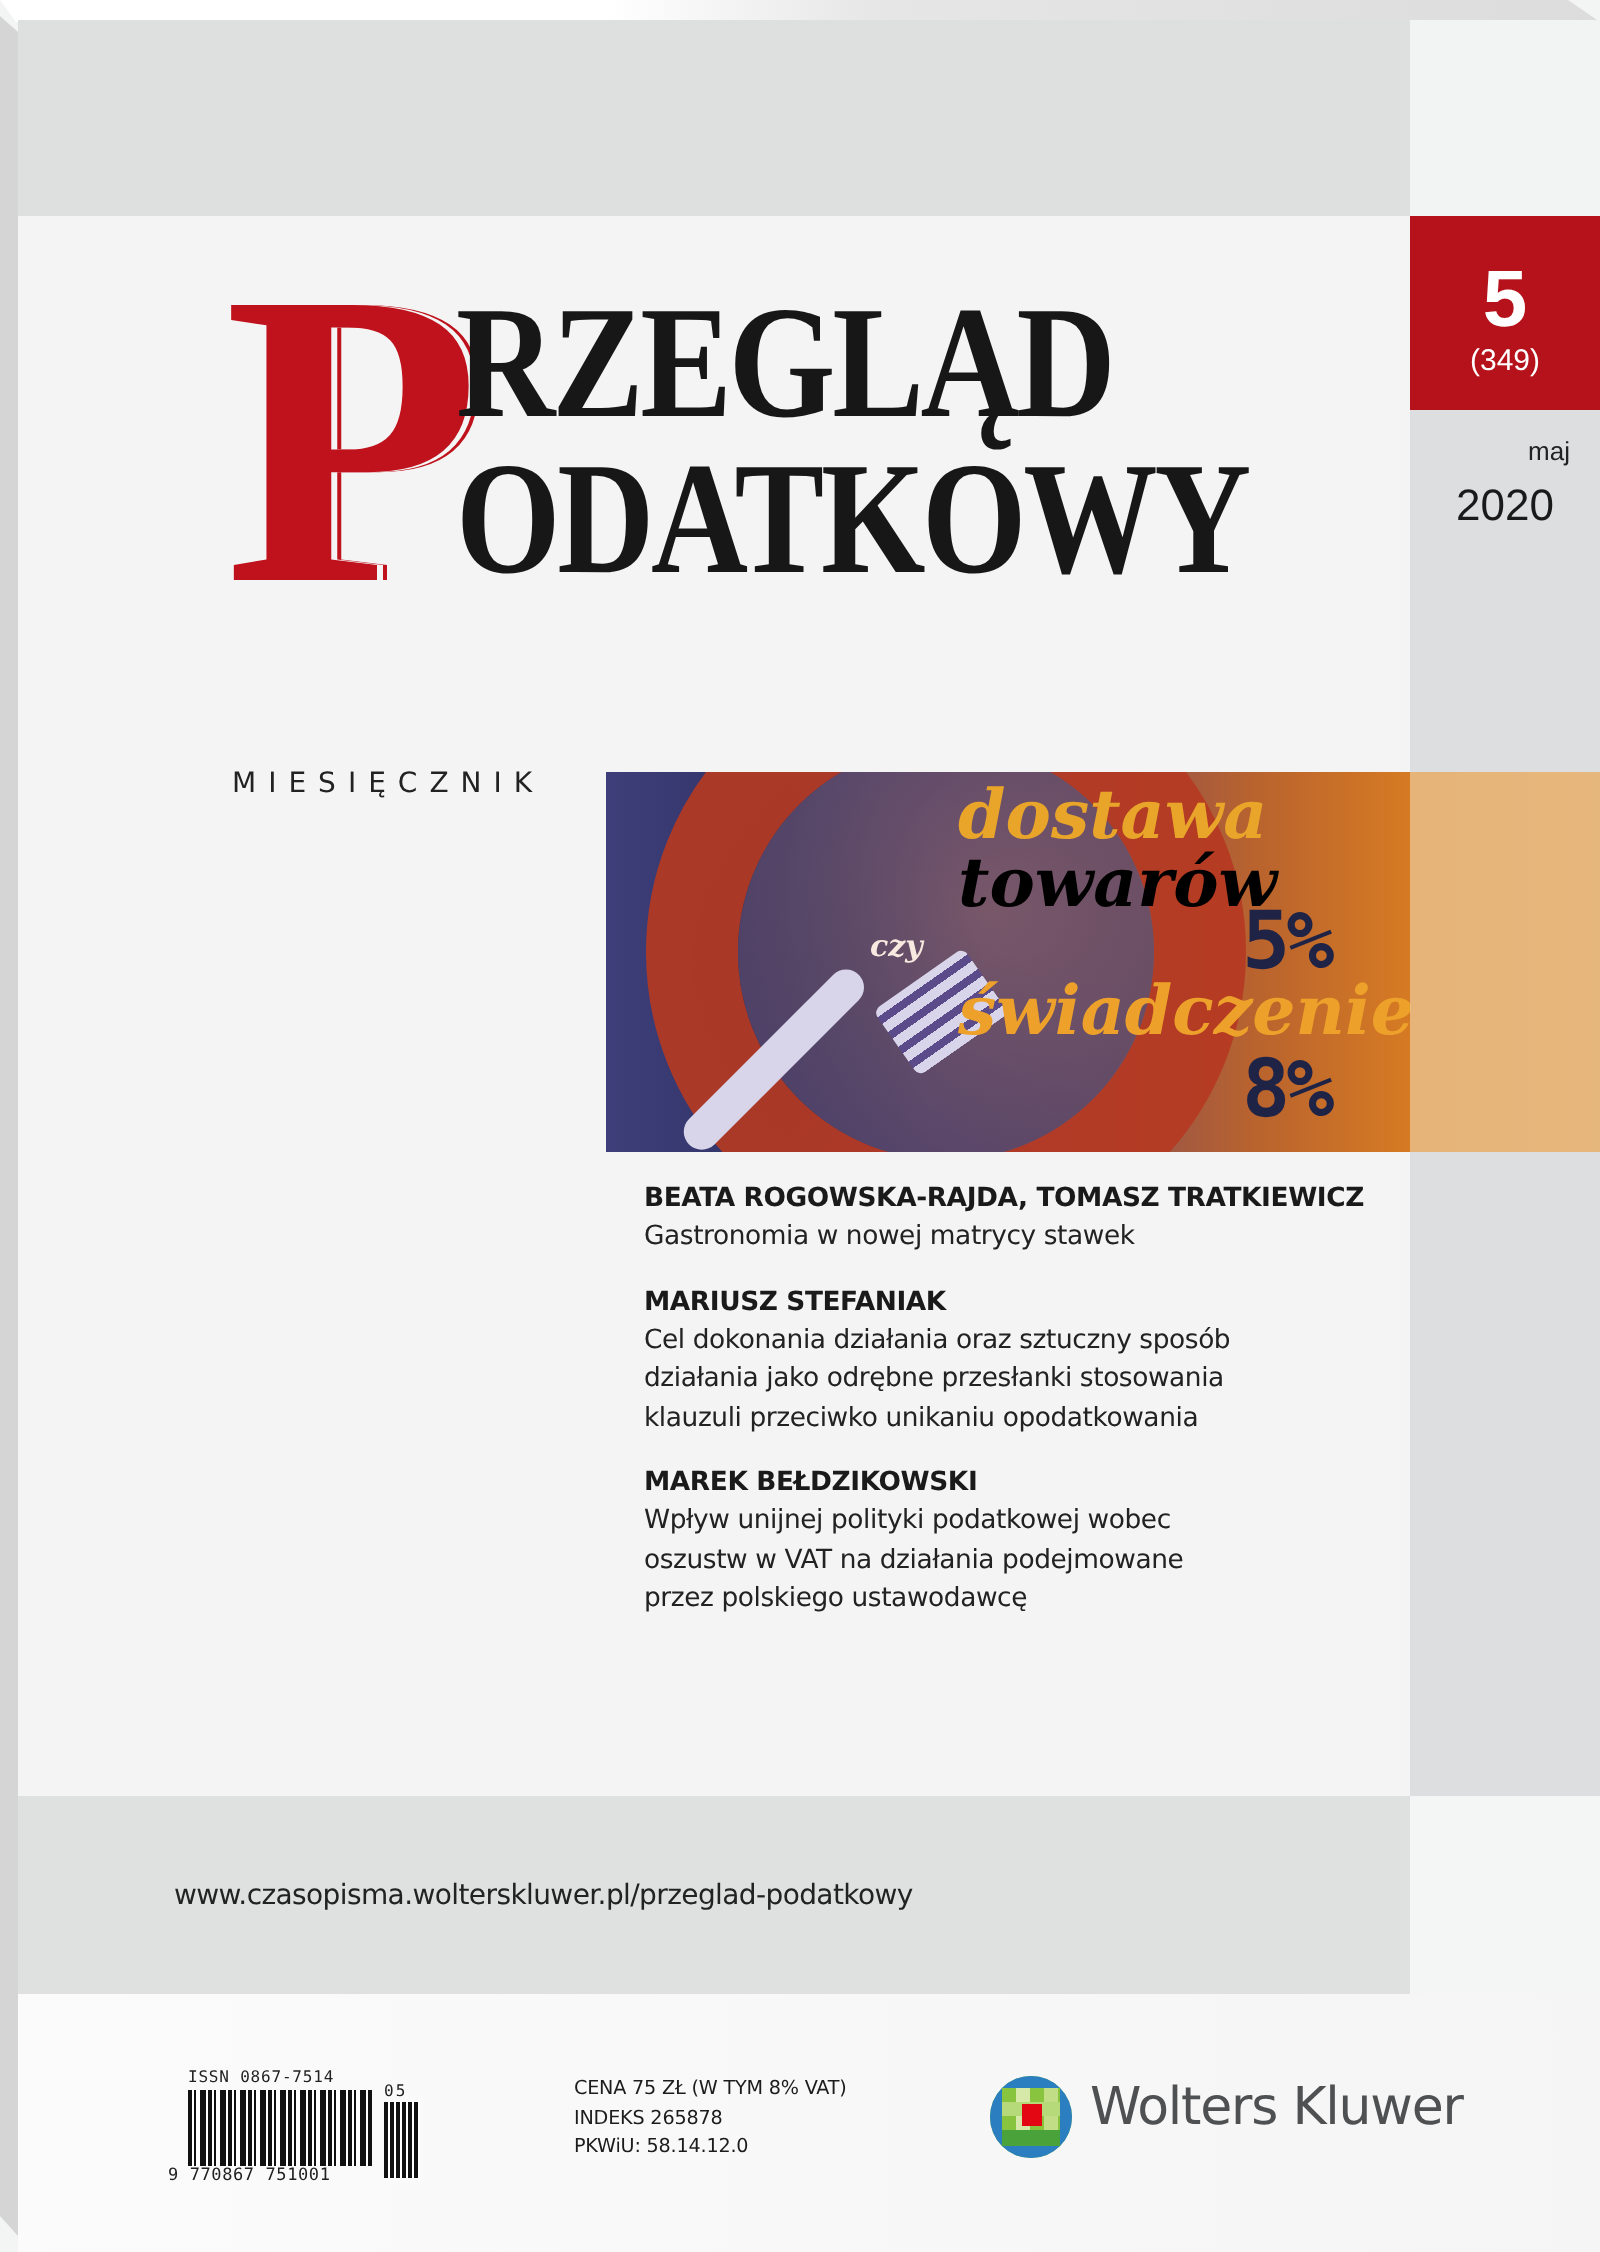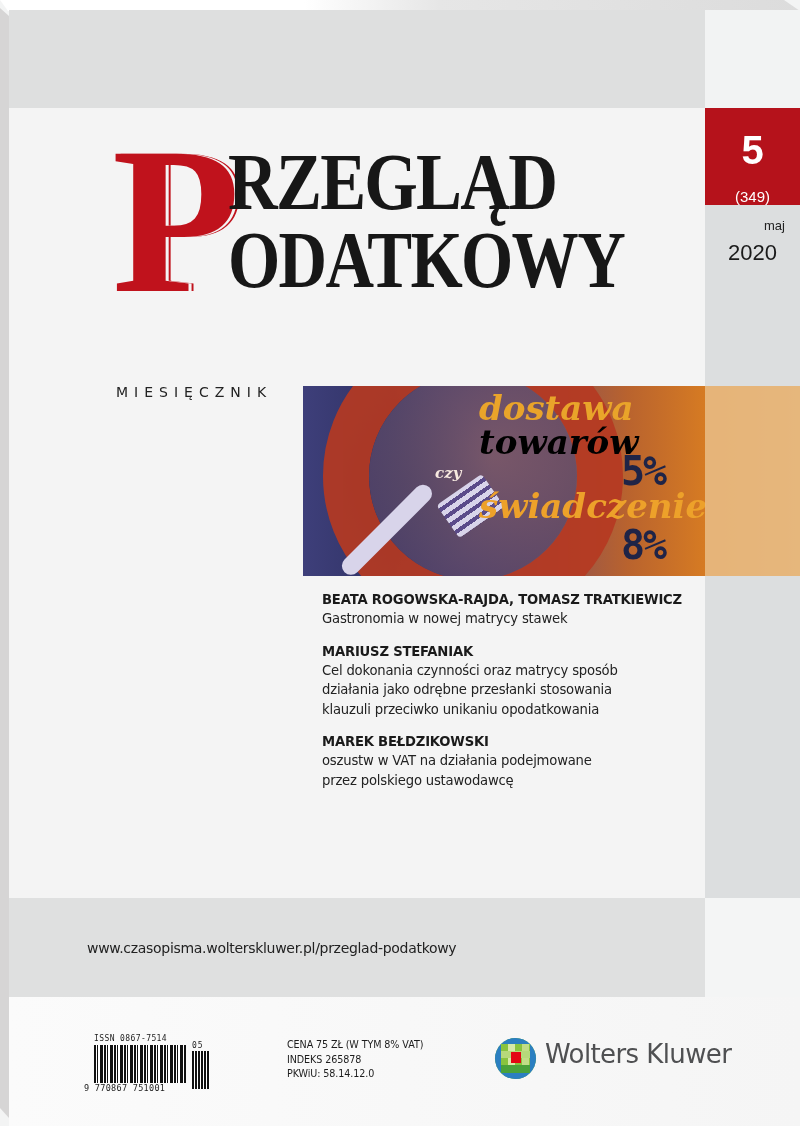--- a/index.html
+++ b/index.html
@@ -14,21 +14,21 @@
               clip-path: polygon(0 0, 98% 0, 100% 100%, 1% 100%); }
   .page-bg { position: absolute; left: 9px; top: 10px; width: 791px; height: 1116px;
              background: linear-gradient(180deg, #f4f5f5 0%, #f6f6f6 100%); }
 
   .band-top { position: absolute; left: 9px; top: 10px; width: 696px; height: 98px; background: #dedfdf; }
   .corner-top-right { position: absolute; left: 705px; top: 10px; width: 95px; height: 98px; background: #f2f3f3; }
   .issue-box { position: absolute; left: 705px; top: 108px; width: 95px; height: 97px; background: #b5121b;
                color: #ffffff; text-align: center; }
   .issue-number { display: block; font-family: "Liberation Sans", sans-serif; font-weight: bold; font-size: 40px;
                   line-height: 40px; margin-top: 22px; }
-  .issue-total { display: block; font-family: "Liberation Sans", sans-serif; font-size: 15px; margin-top: 18px; }
+  .issue-total { display: block; font-family: "Liberation Sans", sans-serif; font-size: 15px; margin-top: 2px; }
   .right-column { position: absolute; left: 705px; top: 205px; width: 95px; height: 693px; background: #dcdedf; }
   .issue-month { position: absolute; left: 705px; top: 218px; width: 95px; text-align: center;
                  font-family: "Liberation Sans", sans-serif; font-size: 13px; color: #222; margin-left: 22px; }
   .issue-year { position: absolute; left: 705px; top: 240px; width: 95px; text-align: center;
                 font-family: "Liberation Sans", sans-serif; font-size: 22px; color: #1a1a1a; }
 
   .main-body { position: absolute; left: 9px; top: 108px; width: 696px; height: 790px; background: #f4f4f4; }
 
   
   .masthead { position: absolute; left: 110px; top: 125px; width: 560px; height: 190px; }
@@ -160,26 +160,27 @@
     <div class="illu-overlay"></div>
   </div>
 
   <div class="articles">
     <div class="article">
       <div class="article-author">BEATA ROGOWSKA-RAJDA, TOMASZ TRATKIEWICZ</div>
       <div class="article-title">Gastronomia w nowej matrycy stawek</div>
     </div>
     <div class="article">
       <div class="article-author">MARIUSZ STEFANIAK</div>
-      <div class="article-title">Cel dokonania czynności oraz matrycy sposób</div>
+      <div class="article-title">Cel dokonania działania oraz sztuczny sposób</div>
       <div class="article-title">działania jako odrębne przesłanki stosowania</div>
       <div class="article-title">klauzuli przeciwko unikaniu opodatkowania</div>
     </div>
     <div class="article">
       <div class="article-author">MAREK BEŁDZIKOWSKI</div>
+      <div class="article-title">Wpływ unijnej polityki podatkowej wobec</div>
       <div class="article-title">oszustw w VAT na działania podejmowane</div>
       <div class="article-title">przez polskiego ustawodawcę</div>
     </div>
   </div>
 
   <div class="band-bottom"></div>
   <div class="corner-bottom-right"></div>
   <div class="website">www.czasopisma.wolterskluwer.pl/przeglad-podatkowy</div>
 
   <div class="bottom-area"></div>

